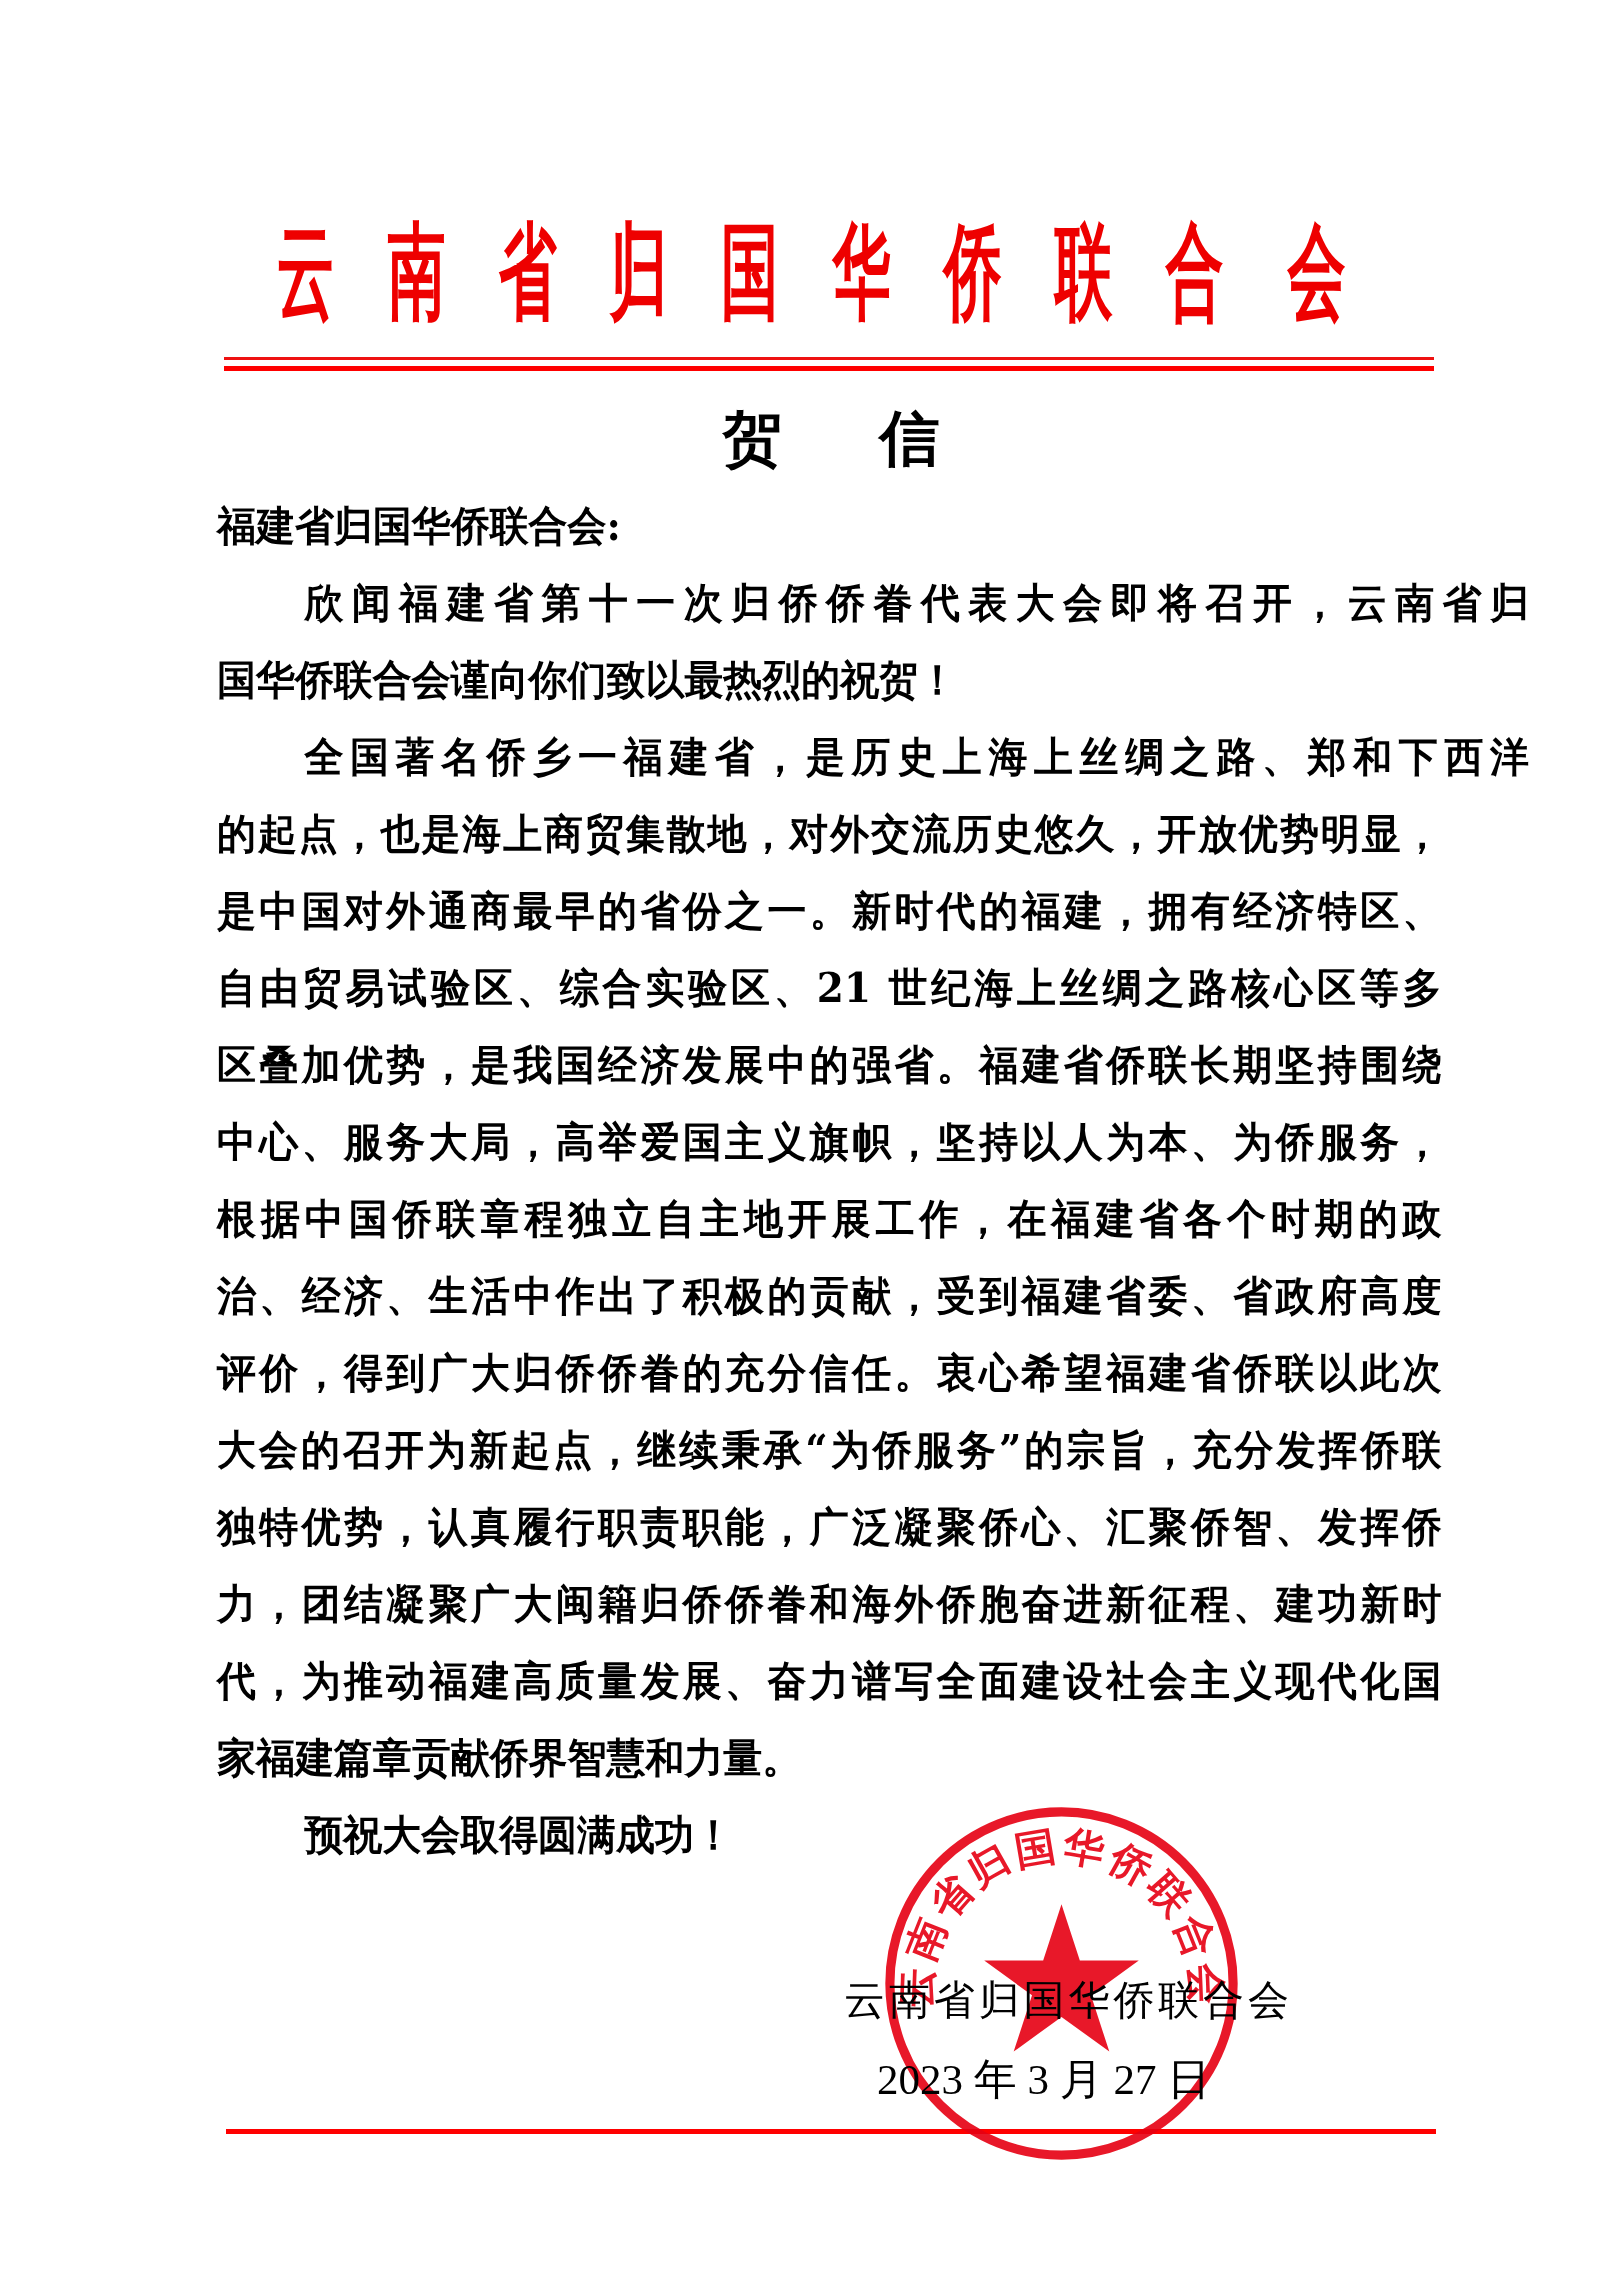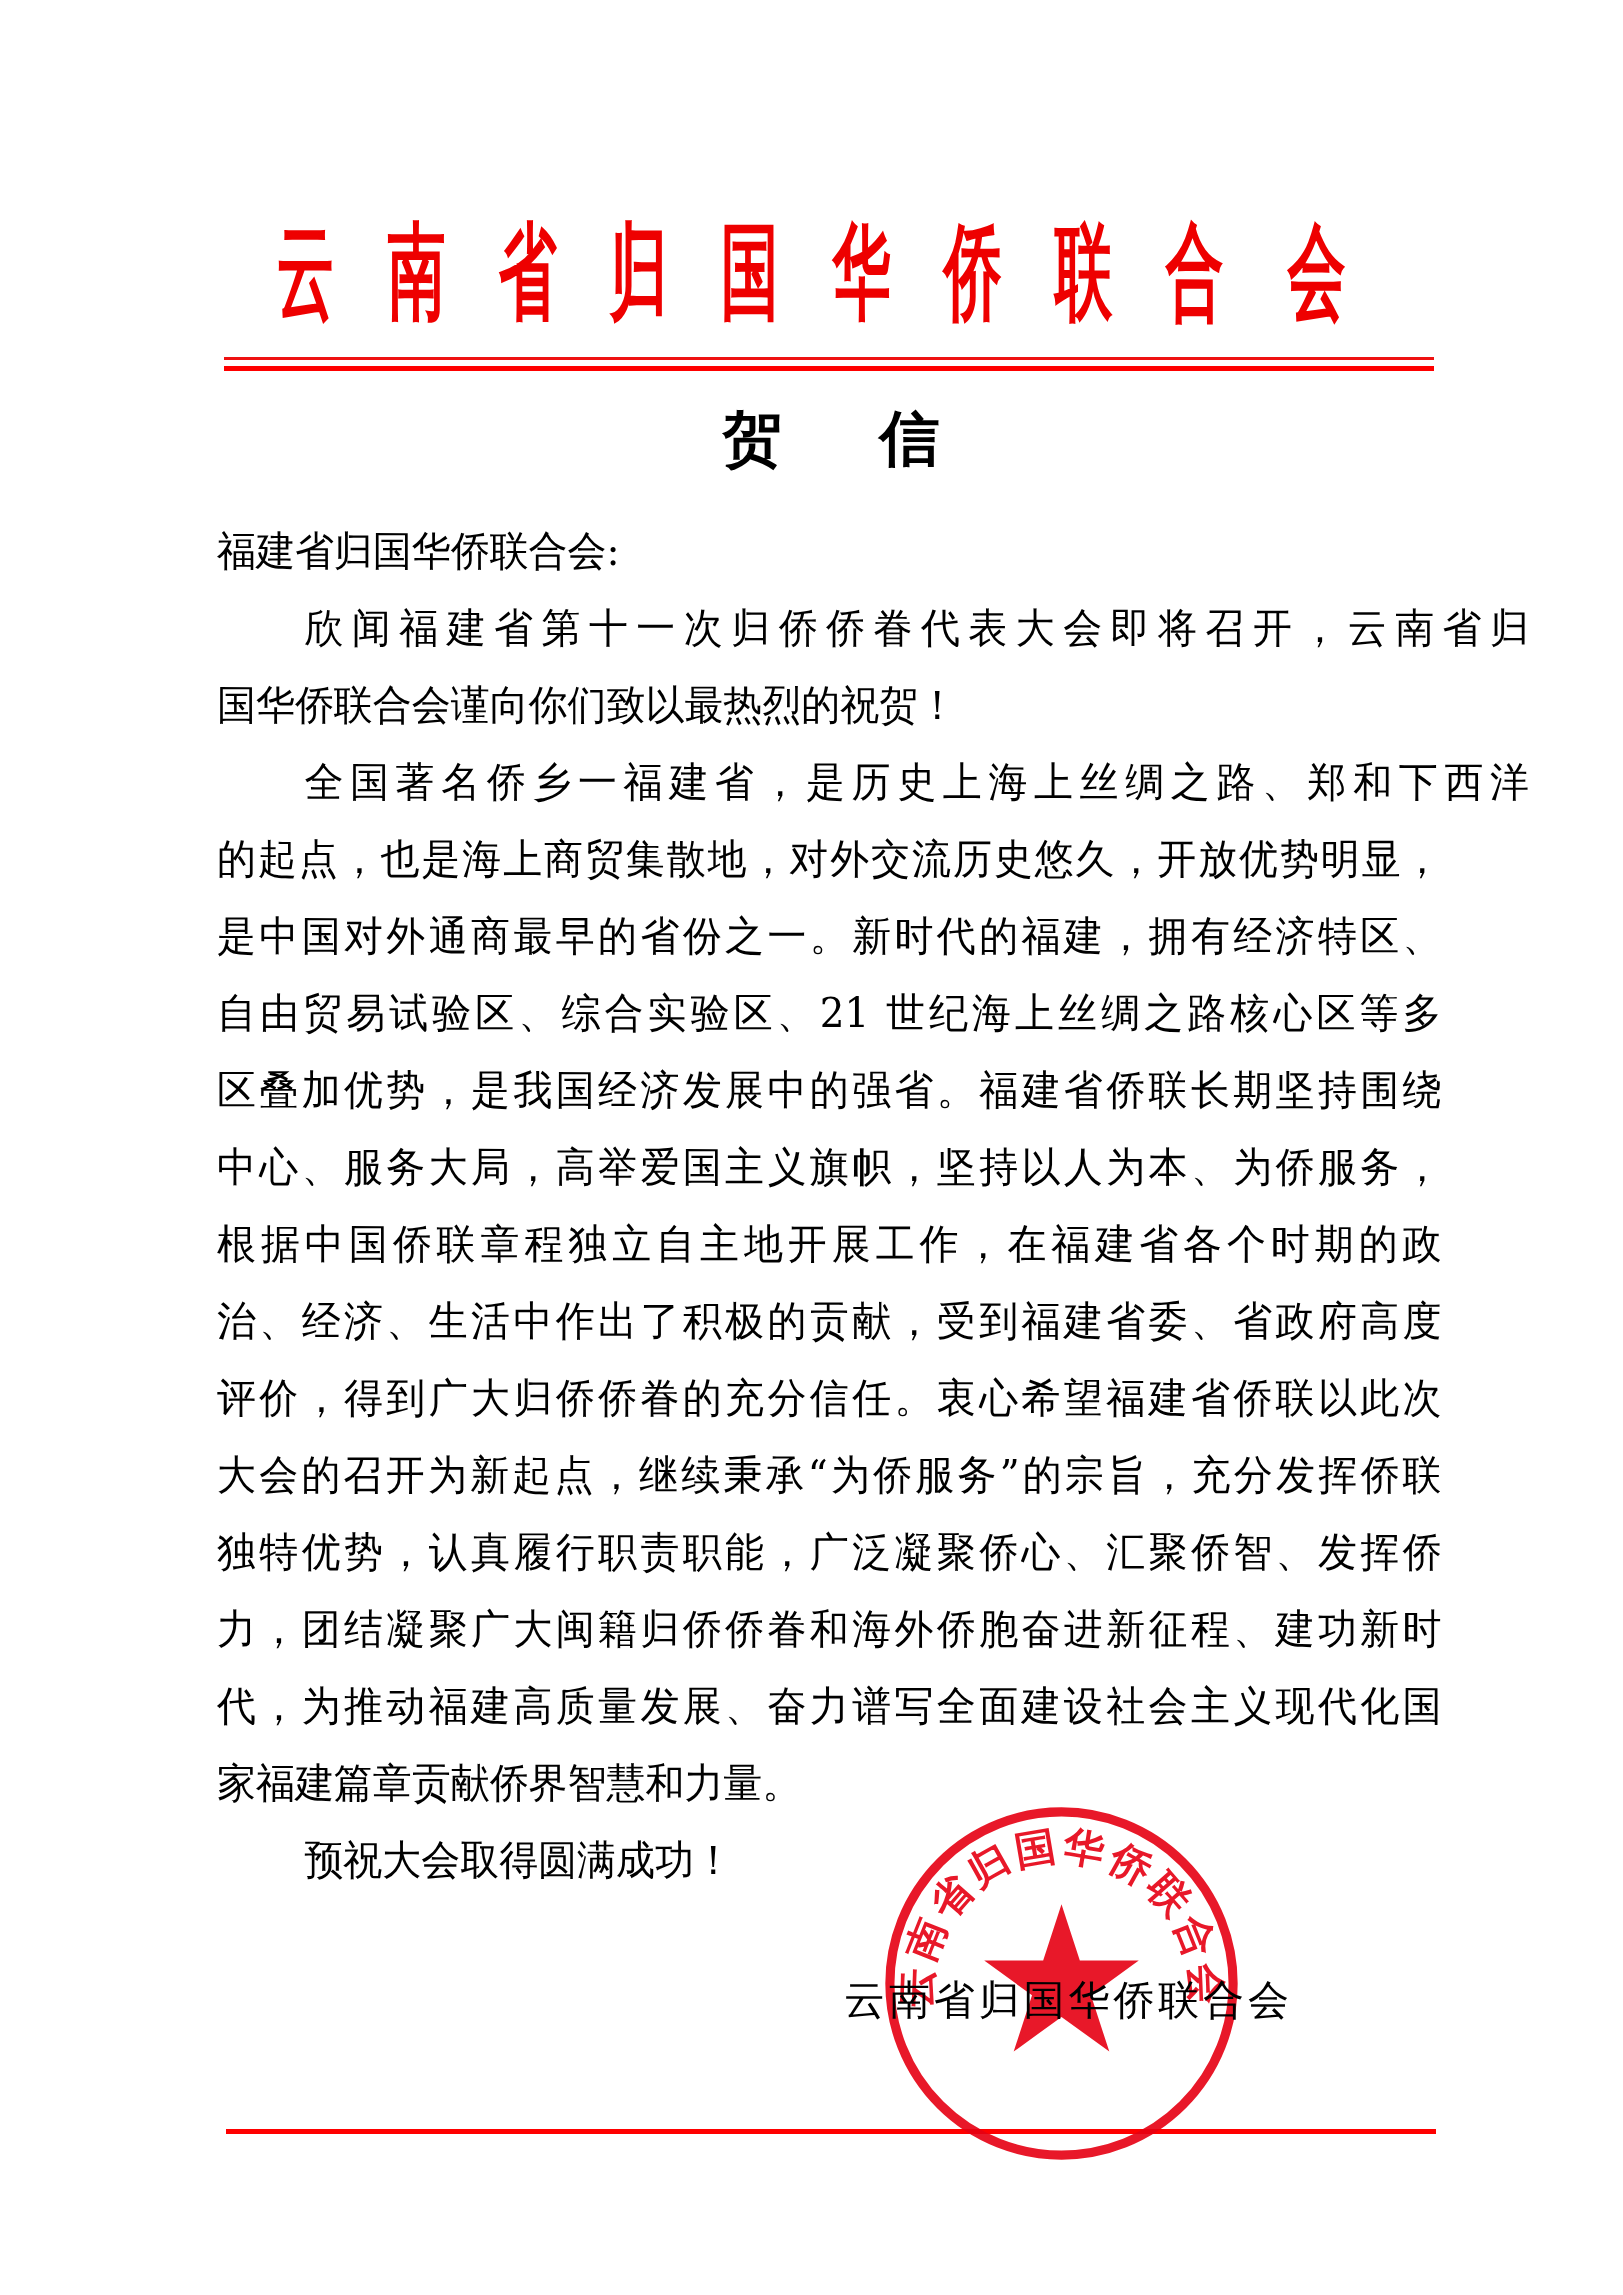--- a/index.html
+++ b/index.html
@@ -22,21 +22,21 @@
   
   .doc-title {
     position: absolute; top: 402px; left: 720px; width: 222px; height: 72px;
     display: flex; justify-content: space-between;
     font-family: "DejaVu Serif", "Liberation Serif", serif;
     font-weight: bold; font-size: 60px; line-height: 72px; color: #000;
   }
   .doc-title span { display: inline-block; width: 65px; text-align: center; }
 
   
-  .body-text { position: absolute; left: 217px; top: 523px; width: 1225px; }
+  .body-text { position: absolute; left: 217px; top: 498px; width: 1225px; font-weight: bold; }
   .line {
     height: 77px; line-height: 56px;
     font-family: "DejaVu Serif", "Liberation Serif", serif;
     font-size: 41px; color: #000; white-space: nowrap;
     transform: scaleX(0.95); transform-origin: left center;
   }
   .line.full { text-align: justify; text-align-last: justify; width: 1289px; white-space: normal; }
   .line.indent { padding-left: 92px; }
 
   
@@ -108,16 +108,17 @@
       <path id="sealArc" d="M 96 380 A 200 200 0 1 1 446 380"></path>
     </defs>
     <circle cx="271" cy="271" r="262" fill="none" stroke="#e60012" stroke-width="14"></circle>
     <text font-family="DejaVu Sans, sans-serif" font-size="62" fill="#e60012" font-weight="bold" letter-spacing="6">
       <textPath href="#sealArc" startOffset="50%" text-anchor="middle">云南省归国华侨联合会</textPath>
     </text>
     <polygon points="271,150 299,236 389,236 316,289 344,375 271,322 198,375 226,289 153,236 243,236" fill="#e60012"></polygon>
   </svg>
 
   <div class="signature">云南省归国华侨联合会</div>
+  <div class="sign-date">2023 年 3 月 27 日</div>
 
   <div class="rule-bottom"></div>
 </div>
 
 
 </body></html>

